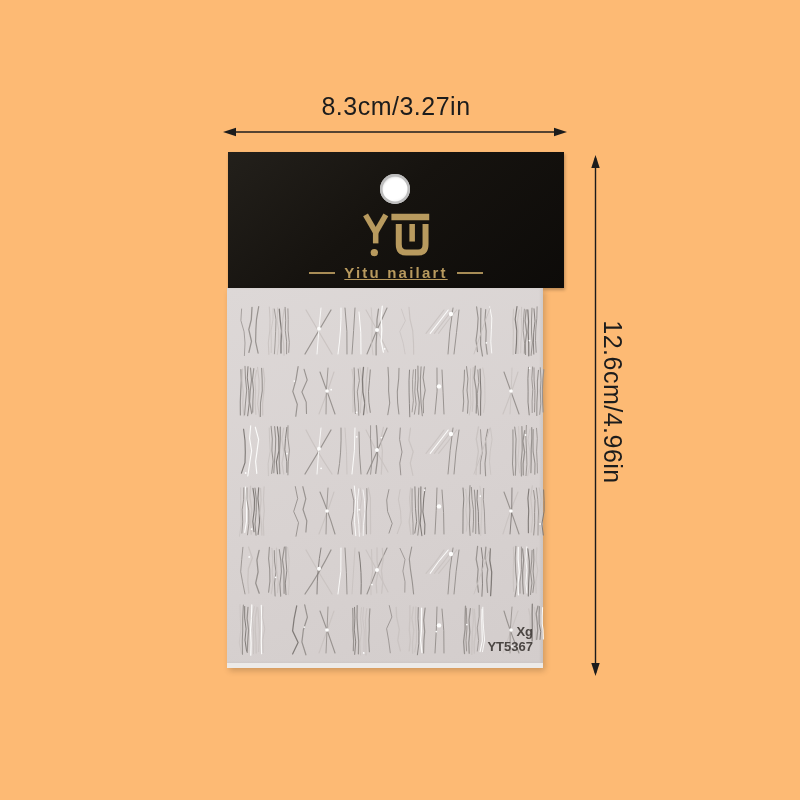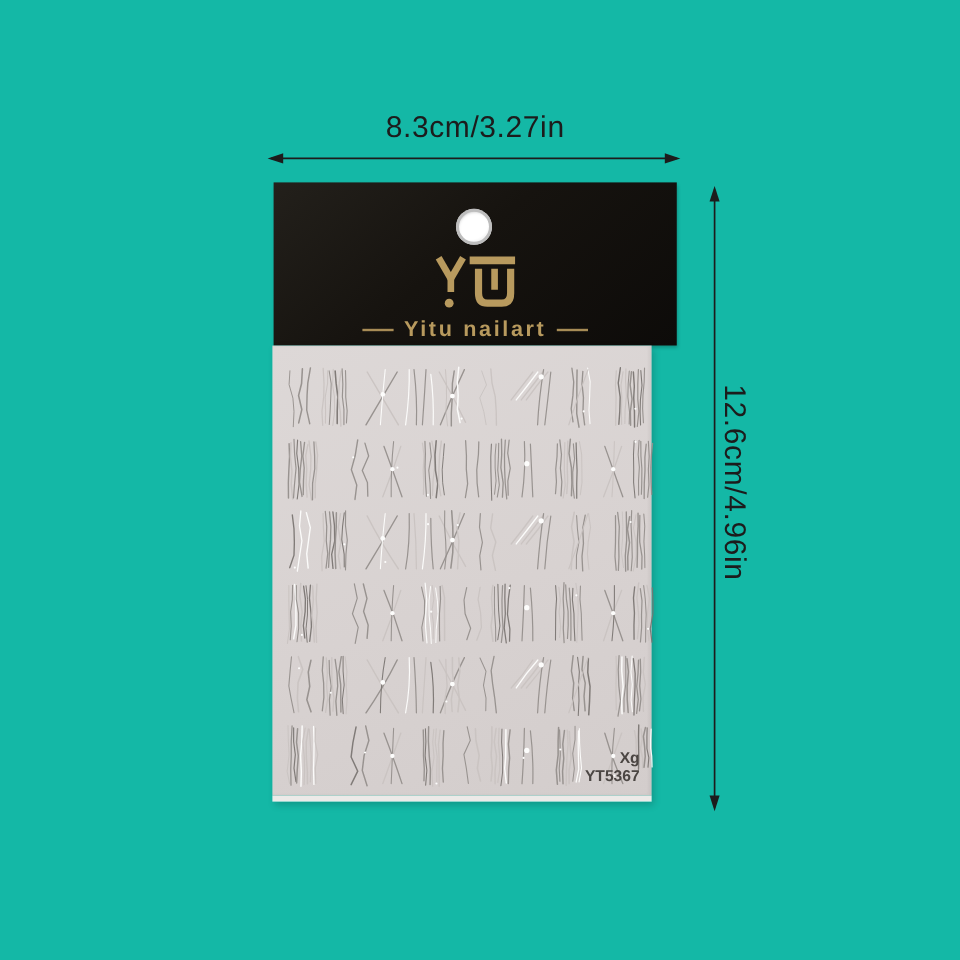--- a/index.html
+++ b/index.html
@@ -1,34 +1,34 @@
 <!DOCTYPE html>
 <html><head>
 <meta charset="utf-8">
 <style>
   html,body{margin:0;padding:0;background:#ffffff;}
-  .canvas{position:relative;width:800px;height:800px;background:#14b8a6;overflow:hidden;
+  .canvas{position:relative;width:800px;height:800px;background:#fdba74;overflow:hidden;
           font-family:"Liberation Sans", sans-serif;}
 
   
   .dim-label{position:absolute;color:#1c1c1c;font-size:25px;letter-spacing:.5px;}
   .width-label{left:227px;top:92px;width:338px;text-align:center;}
   .height-label{left:612px;top:402px;transform:translate(-50%,-50%) rotate(90deg);white-space:nowrap;}
   #dims{position:absolute;left:0;top:0;pointer-events:none;}
 
   
   .pkg-header{position:absolute;left:228px;top:152px;width:336px;height:136px;
               background:linear-gradient(140deg,#23201b 0%,#16130f 45%,#0d0b09 100%);
               box-shadow:1px 2px 3px rgba(0,0,0,.25);}
   .hole{position:absolute;left:50%;top:22px;width:30px;height:30px;margin-left:-16px;border-radius:50%;
         background:radial-gradient(circle at 42% 38%,#ffffff 55%,#e9e9e9 75%,#d2d2d2 100%);
         box-shadow:inset 0 0 0 2.5px #bdbdbd, inset 1px 2px 3px rgba(0,0,0,.35);}
   .logo{position:absolute;left:50%;top:60px;margin-left:-36px;}
   .brand-row{position:absolute;left:0;right:0;top:112px;display:flex;align-items:center;justify-content:center;
-             font-size:18px;font-weight:bold;letter-spacing:2.2px;}
+             font-size:15px;font-weight:bold;letter-spacing:2.2px;text-decoration:underline;}
   .brand-dash{display:inline-block;width:26px;height:2px;background:currentColor;margin:0 9px;opacity:.9;}
 
   
   .sheet{position:absolute;left:227px;top:288px;width:316px;height:375px;
          background:linear-gradient(160deg,#ddd8d7 0%,#d8d2d1 55%,#d3cdcc 100%);
          border-bottom:5px solid #eceae8;
          box-shadow:2px 3px 6px rgba(0,0,0,.18), inset -2px 0 3px rgba(0,0,0,.06);}
   #pattern-svg{position:absolute;left:0;top:0;}
   .sheet-label{position:absolute;right:10px;bottom:8px;text-align:right;font-weight:bold;
                font-size:13px;line-height:1.15;}

